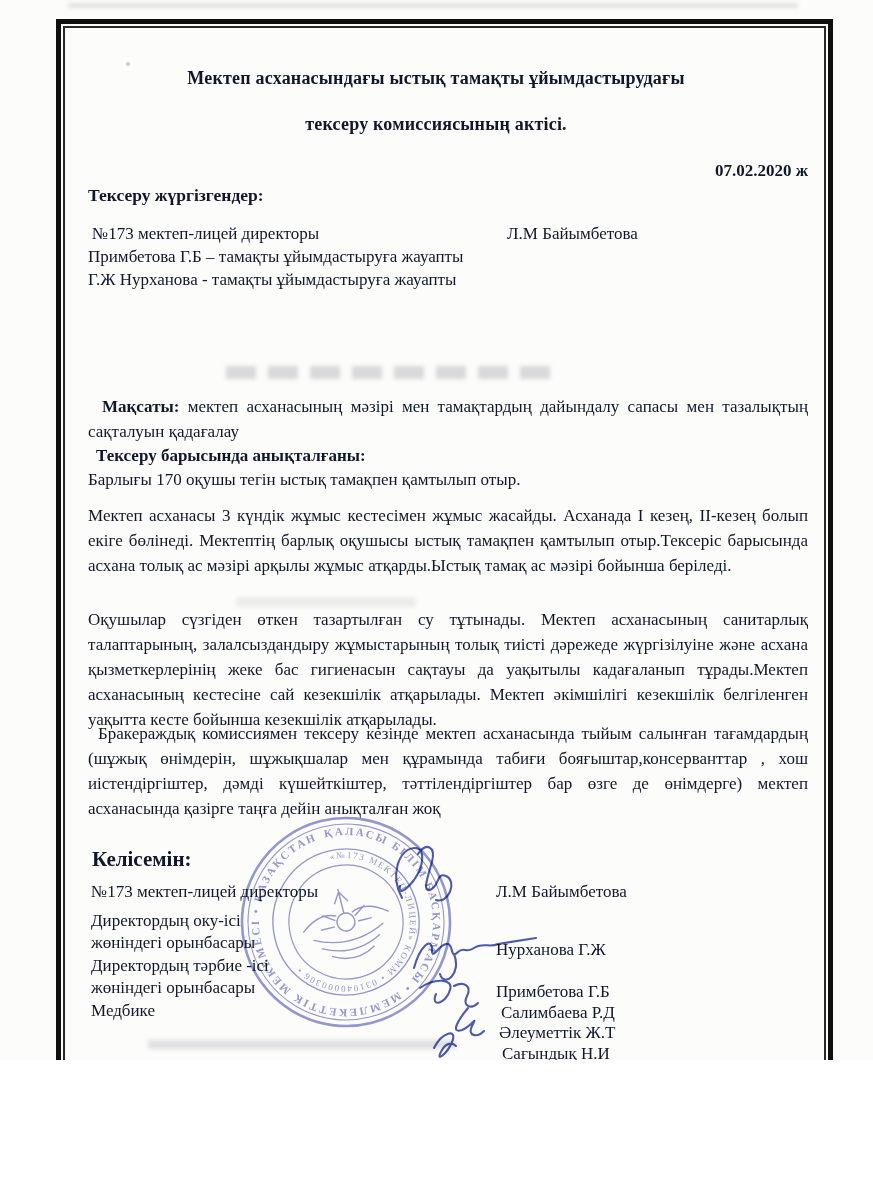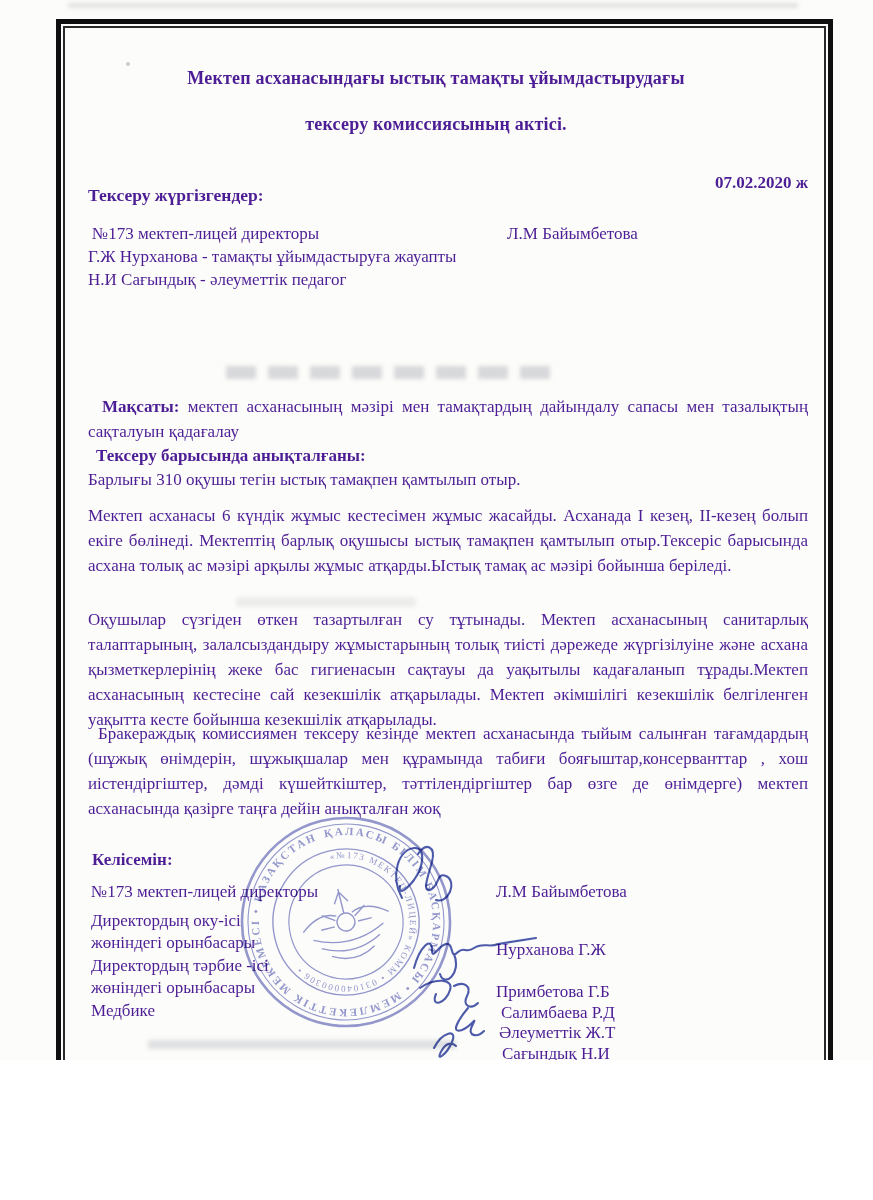--- a/index.html
+++ b/index.html
@@ -1,20 +1,20 @@
 <!DOCTYPE html>
 <html><head>
 <meta charset="utf-8">
 <style>
   html,body { margin:0; padding:0; background:#ffffff; }
   .page {
     position:relative; width:873px; height:1060px; overflow:hidden;
     background:#fcfcfa;
     font-family:"Liberation Serif","DejaVu Serif",serif;
-    color:#4c1d95;
+    color:#0f172a;
   }
   
   .edge-top {
     position:absolute; left:68px; top:3px; width:730px; height:5px;
     background:#c6c6c4; opacity:.5; filter:blur(2px);
   }
   .speck { position:absolute; left:126px; top:62px; width:4px; height:4px;
     background:#9a9a9a; border-radius:50%; opacity:.5; }
   
   .frame {
@@ -64,51 +64,51 @@
   <div class="ghost g1"></div>
   <div class="ghost g2"></div>
   <div class="ghost g3"></div>
   <div class="ghost g4"></div>
 
   <div class="content">
 
     <div class="abs center title" style="top:66px">Мектеп асханасындағы ыстық тамақты ұйымдастырудағы</div>
     <div class="abs center title" style="top:112px">тексеру комиссиясының актісі.</div>
 
-    <div class="abs right b" style="top:170px">07.02.2020 ж</div>
+    <div class="abs right b" style="top:158px">07.02.2020 ж</div>
 
     <div class="abs b" style="top:183px; font-size:17.5px">Тексеру жүргізгендер:</div>
 
     <div class="abs" style="top:222px">
       <div class="insp-row">
         <span style="padding-left:4px">№173 мектеп-лицей директоры</span>
         <span class="insp-name">Л.М Байымбетова</span>
       </div>
       <div class="insp-row">
-        <span>Г.Ж Нурханова - тамақты ұйымдастыруға жауапты</span>
+        <span>Примбетова Г.Б – тамақты ұйымдастыруға жауапты</span>
       </div>
       <div class="insp-row">
-        <span>Н.И Сағындық - әлеуметтік педагог</span>
+        <span>Г.Ж Нурханова - тамақты ұйымдастыруға жауапты</span>
       </div>
     </div>
 
     <div class="abs just" style="top:394px; text-indent:14px">
       <span class="b">Мақсаты:</span><span> мектеп асханасының мәзірі мен тамақтардың дайындалу сапасы мен тазалықтың сақталуын қадағалау</span>
     </div>
 
     <div class="abs b" style="top:443px; text-indent:8px">Тексеру барысында анықталғаны:</div>
-    <div class="abs" style="top:467px">Барлығы 310 оқушы тегін ыстық тамақпен қамтылып отыр.</div>
+    <div class="abs" style="top:467px">Барлығы 170 оқушы тегін ыстық тамақпен қамтылып отыр.</div>
 
-    <div class="abs just" style="top:503px">Мектеп асханасы 6 күндік жұмыс кестесімен жұмыс жасайды. Асханада I кезең, II-кезең болып екіге бөлінеді. Мектептің барлық оқушысы ыстық тамақпен қамтылып отыр.Тексеріс барысында асхана толық ас мәзірі арқылы жұмыс атқарды.Ыстық тамақ ас мәзірі бойынша беріледі.</div>
+    <div class="abs just" style="top:503px">Мектеп асханасы 3 күндік жұмыс кестесімен жұмыс жасайды. Асханада I кезең, II-кезең болып екіге бөлінеді. Мектептің барлық оқушысы ыстық тамақпен қамтылып отыр.Тексеріс барысында асхана толық ас мәзірі арқылы жұмыс атқарды.Ыстық тамақ ас мәзірі бойынша беріледі.</div>
 
     <div class="abs just" style="top:607px">Оқушылар сүзгіден өткен тазартылған су тұтынады. Мектеп асханасының санитарлық талаптарының, залалсыздандыру жұмыстарының толық тиісті дәрежеде жүргізілуіне және асхана қызметкерлерінің жеке бас гигиенасын сақтауы да уақытылы кадағаланып тұрады.Мектеп асханасының кестесіне сай кезекшілік атқарылады. Мектеп әкімшілігі кезекшілік белгіленген уақытта кесте бойынша кезекшілік атқарылады.</div>
 
     <div class="abs just" style="top:721px; text-indent:10px">Бракераждық комиссиямен тексеру кезінде мектеп асханасында тыйым салынған тағамдардың (шұжық өнімдерін, шұжықшалар мен құрамында табиғи бояғыштар,консерванттар , хош иістендіргіштер, дәмді күшейткіштер, тәттілендіргіштер бар өзге де өнімдерге) мектеп асханасында қазірге таңға дейін анықталған жоқ</div>
 
-    <div class="abs b" style="top:847px; font-size:17px; padding-left:4px">Келісемін:</div>
+    <div class="abs b" style="top:847px; font-size:21px; padding-left:4px">Келісемін:</div>
 
     <div class="abs" style="top:879px">
       <span style="padding-left:3px">№173 мектеп-лицей директоры</span>
       <span class="signoff-name" style="top:0">Л.М Байымбетова</span>
     </div>
 
     <div class="abs signoff-pos" style="top:910px; padding-left:3px">
       <div>Директордың оку-ісі</div>
       <div>жөніндегі орынбасары</div>
       <div>Директордың тәрбие -ісі</div>

